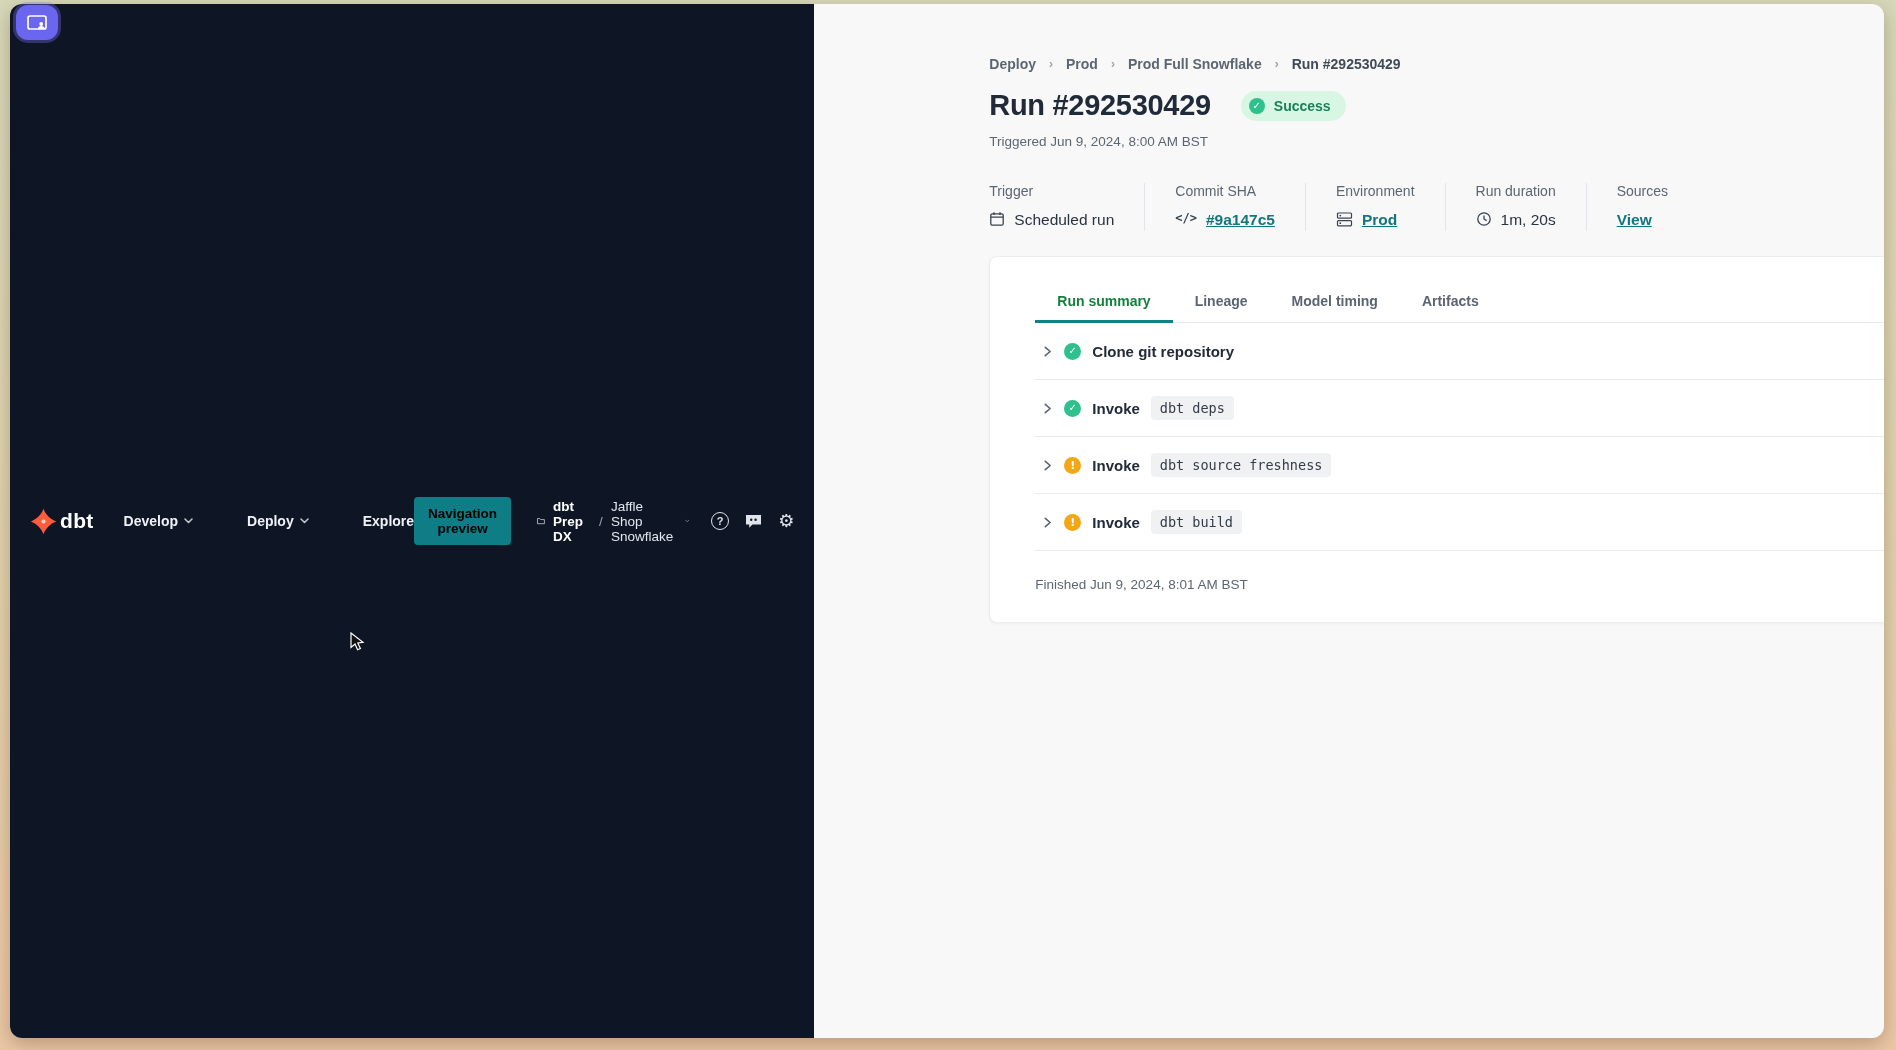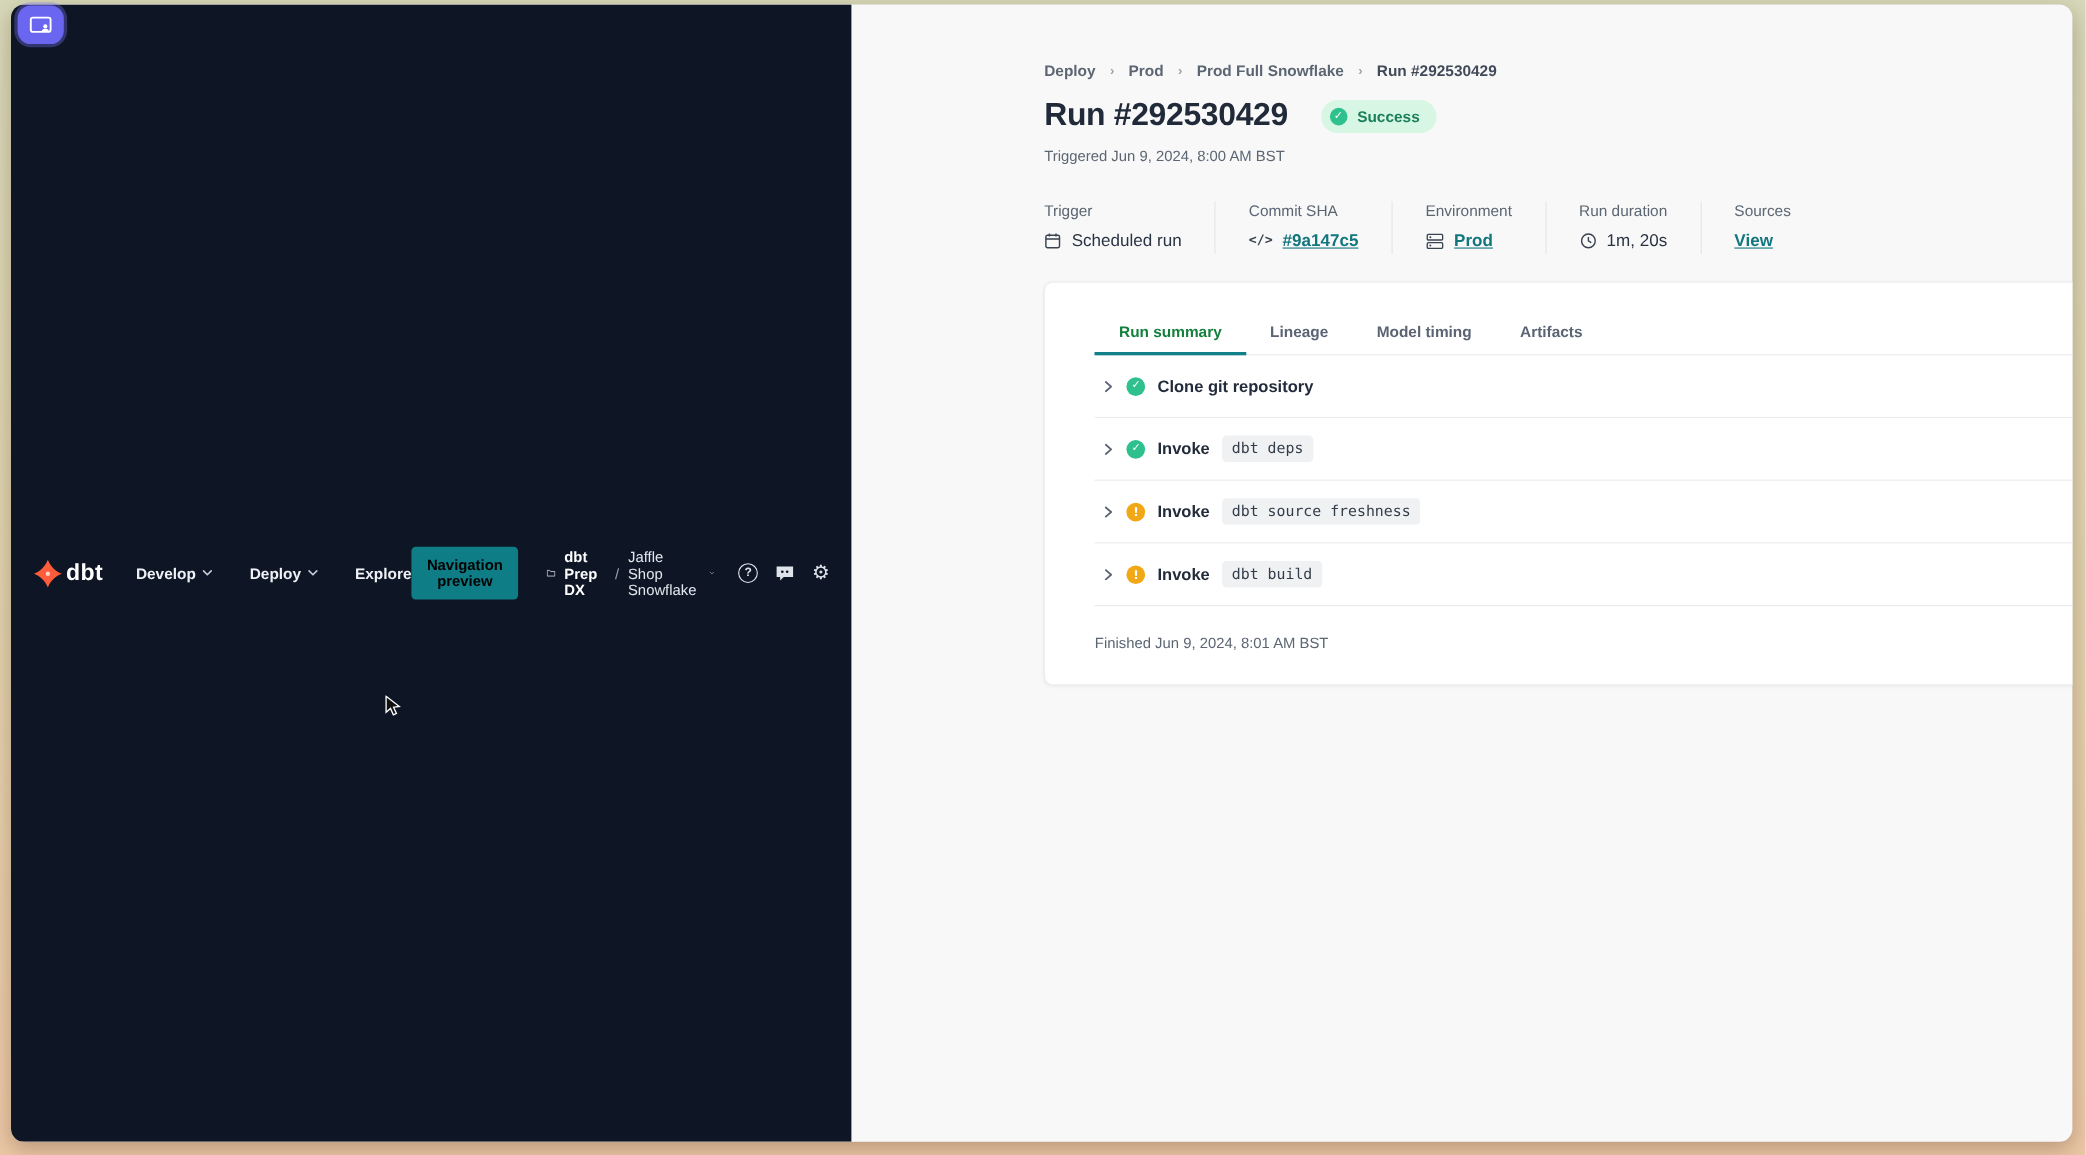--- a/index.html
+++ b/index.html
@@ -12,21 +12,21 @@
   .window {
     position:absolute; left:10px; top:4px; width:1874px; height:1034px;
     background:#f8f8f9; border-radius:12px; overflow:hidden;
     box-shadow:0 6px 20px rgba(90,60,40,.35);
     display:flex; flex-direction:row;
   }
   
   .topnav { flex:0 0 53px; background:#0e1625; display:flex; align-items:center; padding:0 20px; }
   .logo { display:flex; align-items:center; gap:3px; margin-right:30px; }
   .logo-text { color:#fff; font-size:21px; font-weight:700; letter-spacing:.3px; }
-  .nav-items { display:flex; gap:34px; }
+  .nav-items { display:flex; gap:54px; }
   .nav-item { color:#eef1f5; font-size:14px; font-weight:700; display:flex; align-items:center; gap:6px; cursor:pointer; }
   .preview-btn { margin-left:auto; background:#0e7d85; color:#000000; font-size:13.5px; font-weight:700; border:none; border-radius:4px; padding:9px 14px; cursor:pointer; font-family:inherit; }
   .workspace { display:flex; align-items:center; gap:8px; margin-left:26px; color:#fff; font-size:13.5px; cursor:pointer; }
   .ws-account { font-weight:700; display:flex; align-items:center; gap:8px; }
   .ws-sep { color:#98a1ae; }
   .ws-project { color:#e2e7ee; font-weight:400; display:flex; align-items:center; gap:7px; }
   .nav-icons { display:flex; align-items:center; gap:15px; margin-left:22px; }
   .help-ring { width:18px; height:18px; border:1.6px solid #dfe3ea; border-radius:50%; color:#dfe3ea; font-size:11px; font-weight:700; display:flex; align-items:center; justify-content:center; cursor:pointer; }
   .gear { color:#dfe3ea; font-size:18px; line-height:1; font-family:"DejaVu Sans", sans-serif; cursor:pointer; }
   

